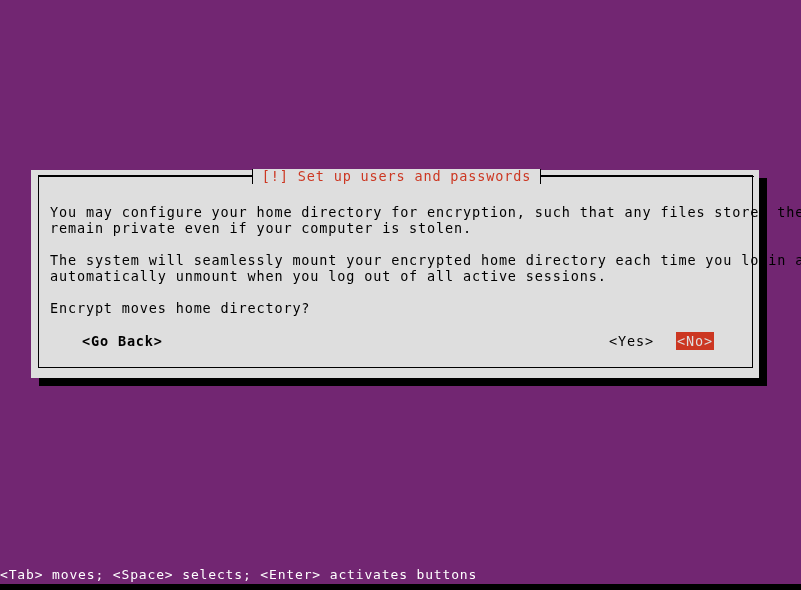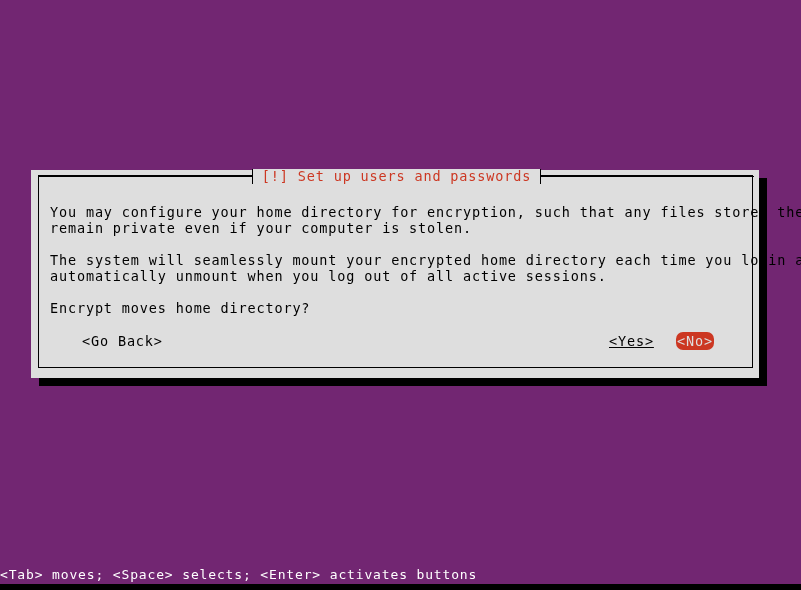--- a/index.html
+++ b/index.html
@@ -122,24 +122,23 @@
     line-height: 18px;
     letter-spacing: 0.85px;
     white-space: pre;
     color: #000000;
     background: transparent;
     padding: 0 1px;
   }
   .btn.selected {
     color: #dedede;
     background: #cc3722;
-    border-radius: 7px;
-  }
-  #btn-go-back { left: 42px; }
-  #btn-yes     { left: 569px; text-decoration: underline; }
+  }
+  #btn-go-back { left: 42px; font-weight: bold; }
+  #btn-yes     { left: 569px; }
   #btn-no      { left: 637px; }
 
   
   #help-bar {
     position: absolute;
     left: 0;
     top: 566px;
     width: 801px;
     height: 18px;
     color: #ffffff;

